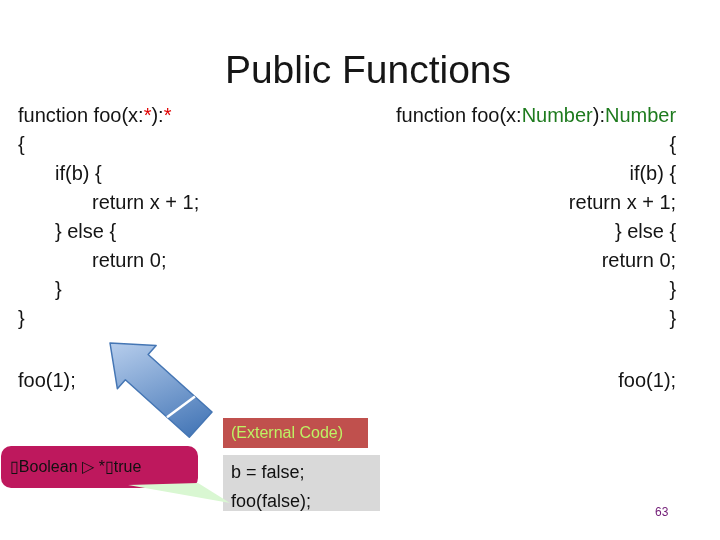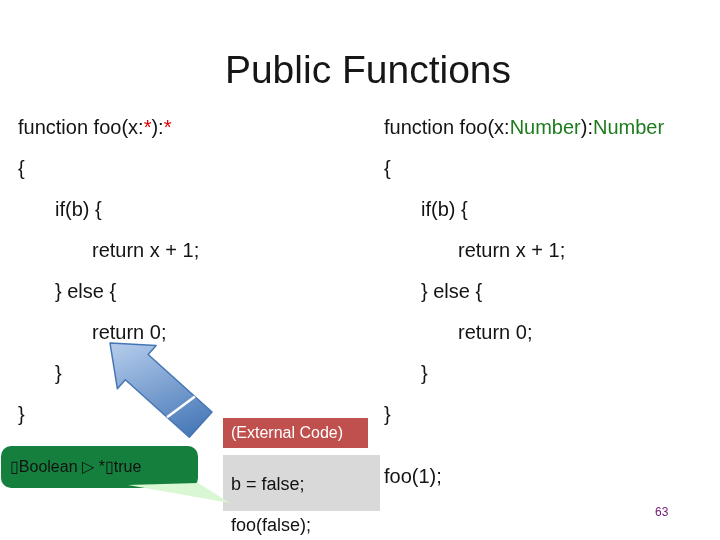--- a/index.html
+++ b/index.html
@@ -4,28 +4,28 @@
 <style>
   html,body{margin:0;padding:0;background:#fff;}
   #slide{position:relative;width:720px;height:540px;background:#ffffff;overflow:hidden;
          font-family:"Liberation Sans",sans-serif;color:#141414;}
 
   .title{position:absolute;top:40px;left:0;width:720px;margin:8px;text-align:center;
          font-size:39px;font-weight:400;color:#161616;}
 
   .code-block{position:absolute;top:101px;font-size:20px;line-height:29px;white-space:nowrap;}
   #code-left{left:18px;}
-  #code-right{left:384px;}
-  .code-line{min-height:29px;margin-top:12px;}
+  #code-right{left:396px;text-align:right;}
+  .code-line{min-height:29px;}
   .code-call{margin-top:33px;}
 
   .arrow-svg{position:absolute;left:85px;top:333px;}
 
   .ext-label{position:absolute;left:223px;top:418px;width:145px;height:30px;line-height:30px;
-             padding-left:8px;box-sizing:border-box;font-size:16px;color:#ffffff;}
+             padding-left:8px;box-sizing:border-box;font-size:16px;color:#bef264;}
   .ext-code{position:absolute;left:223px;top:455px;width:157px;height:56px;box-sizing:border-box;
             padding:5px 8px;font-size:18px;line-height:24px;color:#111;}
 
   .callout{position:absolute;left:1px;top:446px;width:197px;height:42px;border-radius:10px;}
   .callout-text{position:absolute;left:9px;top:11px;font-size:16px;color:#111;white-space:nowrap;}
   .callout-tail-svg{position:absolute;left:120px;top:478px;}
 
   .page-number{position:absolute;left:655px;top:505px;font-size:12px;color:#701a75;}
 </style>
 </head>
@@ -76,21 +76,21 @@
     </g>
   </svg>
 
   <div class="ext-label" style="background-color: rgb(192, 80, 77);">(External Code)</div>
 
   <div class="ext-code" style="background-color: rgb(217, 217, 217);">
       <div class="code-line">b = false;</div>
       <div class="code-line">foo(false);</div>
     </div>
 
-  <div class="callout" style="background-color: #15803d;">
+  <div class="callout" style="background-color: #be185d;">
     <span class="callout-text">▯Boolean ▷ *▯true</span>
   </div>
   <svg class="callout-tail-svg" width="115" height="28" viewBox="0 0 115 28">
     <polygon points="8,7 78,5 110,25" fill="#d9f7d2"></polygon>
   </svg>
 
   <div class="page-number">63</div>
 
 </div>
 

